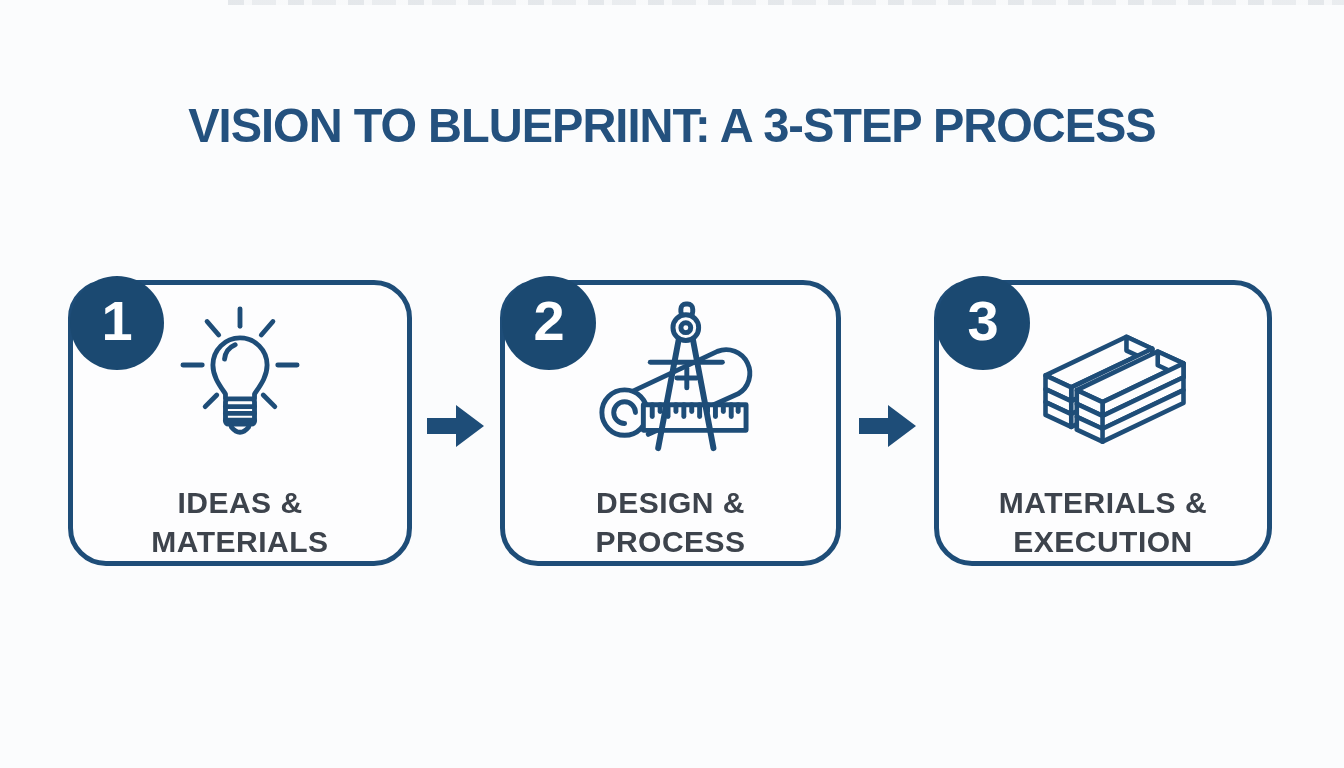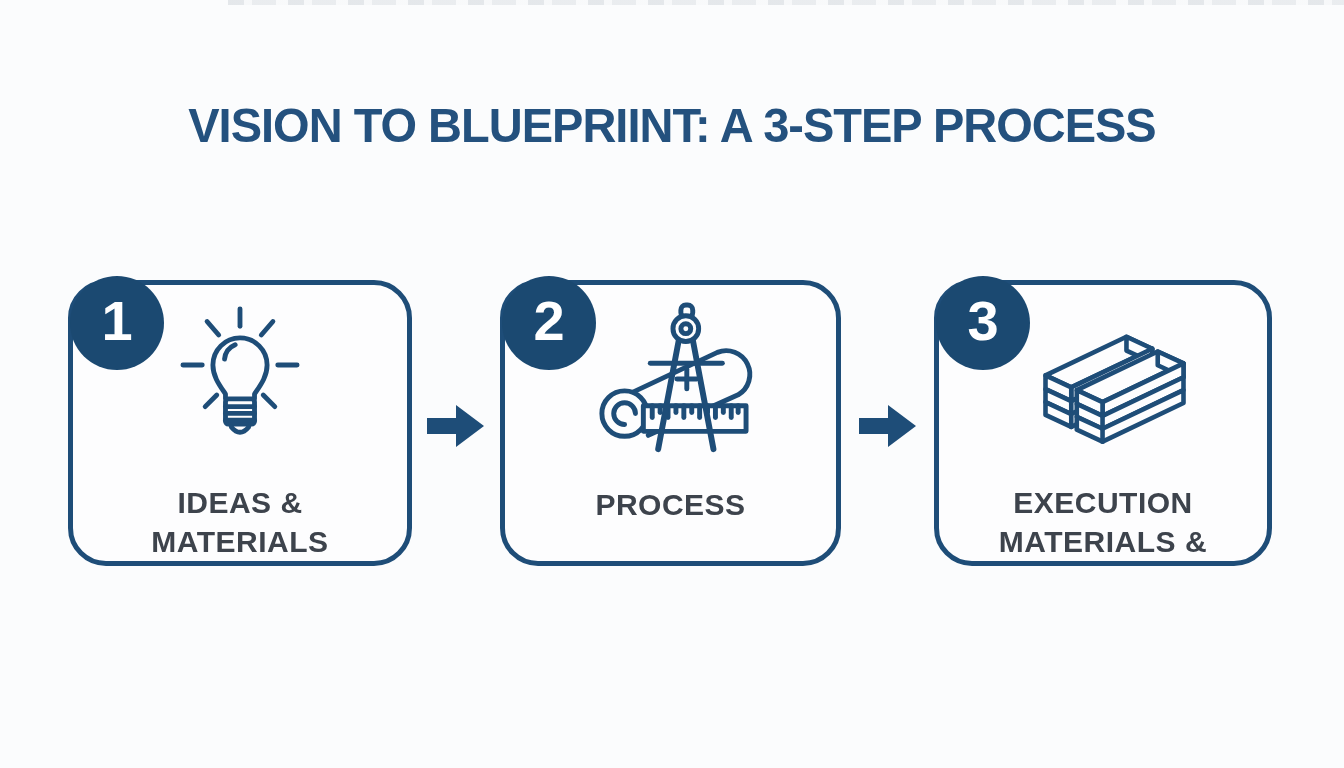--- a/index.html
+++ b/index.html
@@ -156,20 +156,21 @@
 
           <line class="st6" x1="93" y1="38" x2="72" y2="149"></line>
           <line class="st6" x1="107" y1="38" x2="128" y2="149"></line>
 
           <rect class="fc" x="95" y="3" width="12" height="13" rx="5"></rect>
           <circle class="fc" cx="100" cy="27" r="13"></circle>
           <circle class="st" cx="100" cy="27" r="5"></circle>
         </svg>
       </div>
       <div class="label">
+        <span>DESIGN &amp;</span>
         <span>PROCESS</span>
       </div>
     </section>
 
     <div class="arrow-slot slot-2">
       <svg width="58" height="44" viewBox="0 0 58 44" aria-hidden="true">
         <path class="solid" d="M0,14 L29,14 L29,1 L57,22 L29,43 L29,30 L0,30 Z"></path>
       </svg>
     </div>
 
@@ -195,19 +196,19 @@
           <polygon class="fc" points="92,99 180,57 180,72 92,114"></polygon>
           <polygon class="fc" points="64,86 92,99 92,114 64,101"></polygon>
 
           <polygon class="fc" points="64,101 92,114 180,72 180,86 92,128 64,115"></polygon>
           <line class="st" x1="92" y1="114" x2="92" y2="128"></line>
           <polygon class="fc" points="64,115 92,128 180,86 180,100 92,142 64,129"></polygon>
           <line class="st" x1="92" y1="128" x2="92" y2="142"></line>
         </svg>
       </div>
       <div class="label">
+        <span>MATERIALS &amp;</span>
         <span>EXECUTION</span>
-        <span>MATERIALS &amp;</span>
       </div>
     </section>
 
   </div>
 </div>
 
 </body></html>

